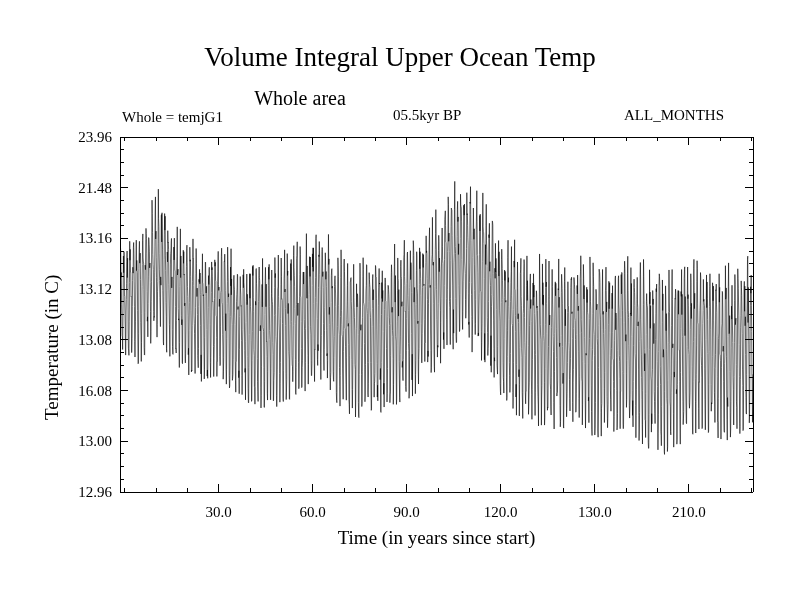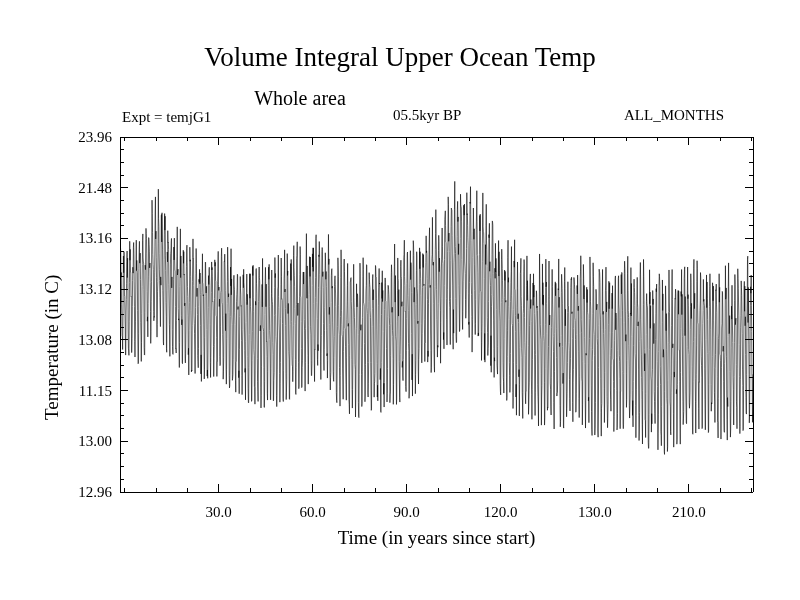--- a/index.html
+++ b/index.html
@@ -99,34 +99,34 @@
 </style>
 </head>
 <body>
 
 <div id="figure">
 
   <div class="txt" id="chart-title">Volume Integral Upper Ocean Temp</div>
 
   <div class="txt" id="subtitle-whole-area">Whole area</div>
 
-  <div class="txt" id="expt-label">Expt = temjG1</div>
+  <div class="txt" id="expt-label">Whole = temjG1</div>
 
   <div class="txt" id="period-label">05.5kyr BP</div>
 
   <div class="txt" id="months-label">ALL_MONTHS</div>
 
   <div class="txt" id="xlabel">Time (in years since start)</div>
 
   <div class="txt" id="ylabel">Temperature (in C)</div>
 
   <div id="ytick-labels">
       <div class="ytick-label" style="top: 484px;">12.96</div>
       <div class="ytick-label" style="top: 433.286px;">13.00</div>
-      <div class="ytick-label" style="top: 382.571px;">11.15</div>
+      <div class="ytick-label" style="top: 382.571px;">16.08</div>
       <div class="ytick-label" style="top: 331.857px;">13.08</div>
       <div class="ytick-label" style="top: 281.143px;">13.12</div>
       <div class="ytick-label" style="top: 230.429px;">13.16</div>
       <div class="ytick-label" style="top: 179.714px;">21.48</div>
       <div class="ytick-label" style="top: 129px;">23.96</div>
     </div>
   <div id="xtick-labels">
       <div class="xtick-label" style="left: 218.71px; top: 504px;">30.0</div>
       <div class="xtick-label" style="left: 312.72px; top: 504px;">60.0</div>
       <div class="xtick-label" style="left: 406.73px; top: 504px;">90.0</div>

